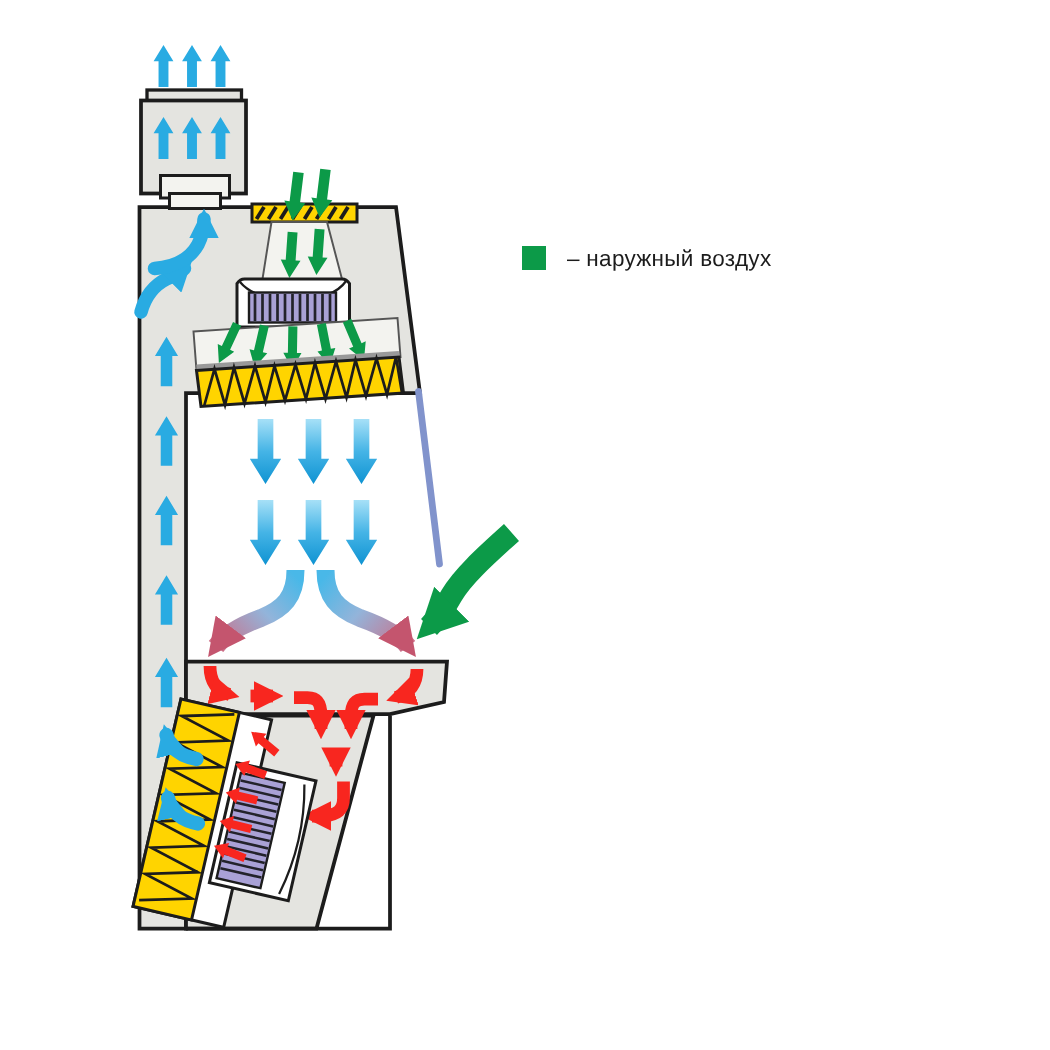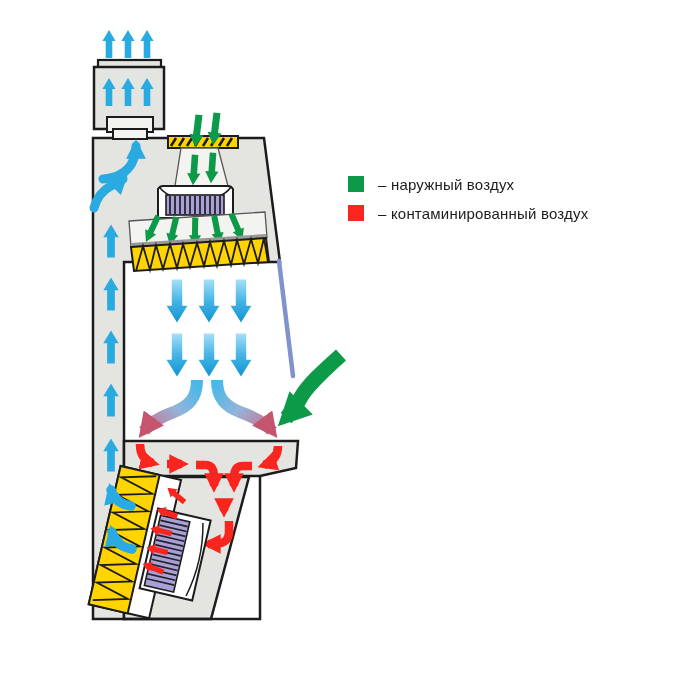--- a/index.html
+++ b/index.html
@@ -12,21 +12,21 @@
   #diagram{position:absolute;left:0;top:0;}
   
   .f-body{fill:var(--body);} .f-white{fill:#ffffff;} .f-lite{fill:#f3f3ef;}
   .f-blue{fill:var(--blue);} .f-green{fill:var(--green);} .f-red{fill:var(--red);}
   .f-yellow{fill:var(--yellow);} .f-fan{fill:var(--fan);} .f-pink{fill:#c4556e;}
   .s-out{stroke:var(--outline);} .s-thin{stroke:#555;}
   .st-red{stroke:var(--red);} .st-blue{stroke:var(--blue);} .st-green{stroke:var(--green);}
   .nofill{fill:none;}
   
   #legend{position:absolute;left:348px;top:164px;}
-  .legend-row{display:flex;align-items:center;margin-bottom:13px;height:16px;margin-top:12px;}
+  .legend-row{display:flex;align-items:center;margin-bottom:13px;height:16px;}
   .legend-swatch{width:16px;height:16px;flex:0 0 16px;margin-right:14px;}
   .legend-label{font-size:15px;color:var(--ink);white-space:nowrap;letter-spacing:.2px;}
 </style>
 </head>
 <body>
 
 <div id="stage">
 
 <svg id="diagram" width="700" height="700" viewBox="0 0 700 700">
   <defs>
@@ -221,19 +221,15 @@
     <path class="nofill st-blue" stroke-width="9.5" marker-end="url(#mh-blue)" stroke-linecap="round" d="M131,506 C120,504 113,498 111,490"></path>
     <path class="nofill st-blue" stroke-width="9.5" marker-end="url(#mh-blue)" stroke-linecap="round" d="M132,549 C121,547 114,541 112,532"></path>
   </g>
 </svg>
 
 <div id="legend">
   <div class="legend-row">
     <div class="legend-swatch" style="background-color: rgb(12, 154, 72);"></div>
     <div class="legend-label">– наружный воздух</div>
   </div>
-  <div class="legend-row">
-    <div class="legend-swatch" style="background-color: rgb(248, 38, 31);"></div>
-    <div class="legend-label">– контаминированный воздух</div>
-  </div>
 </div>
 
 </div>
 
 </body></html>

